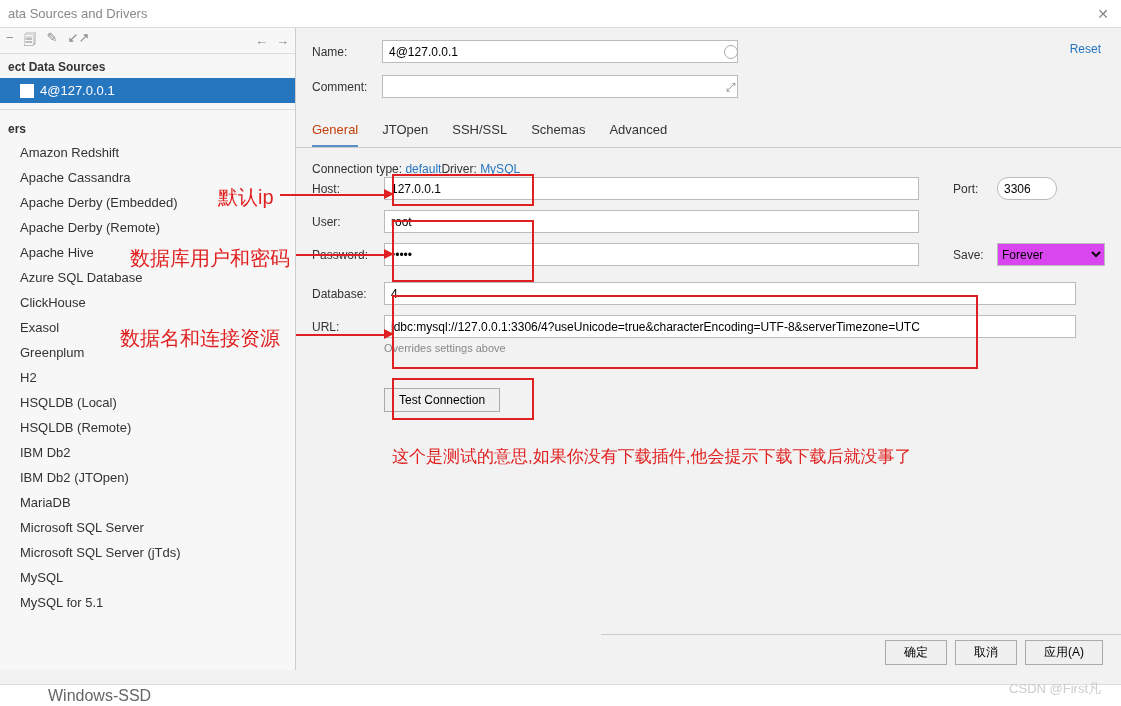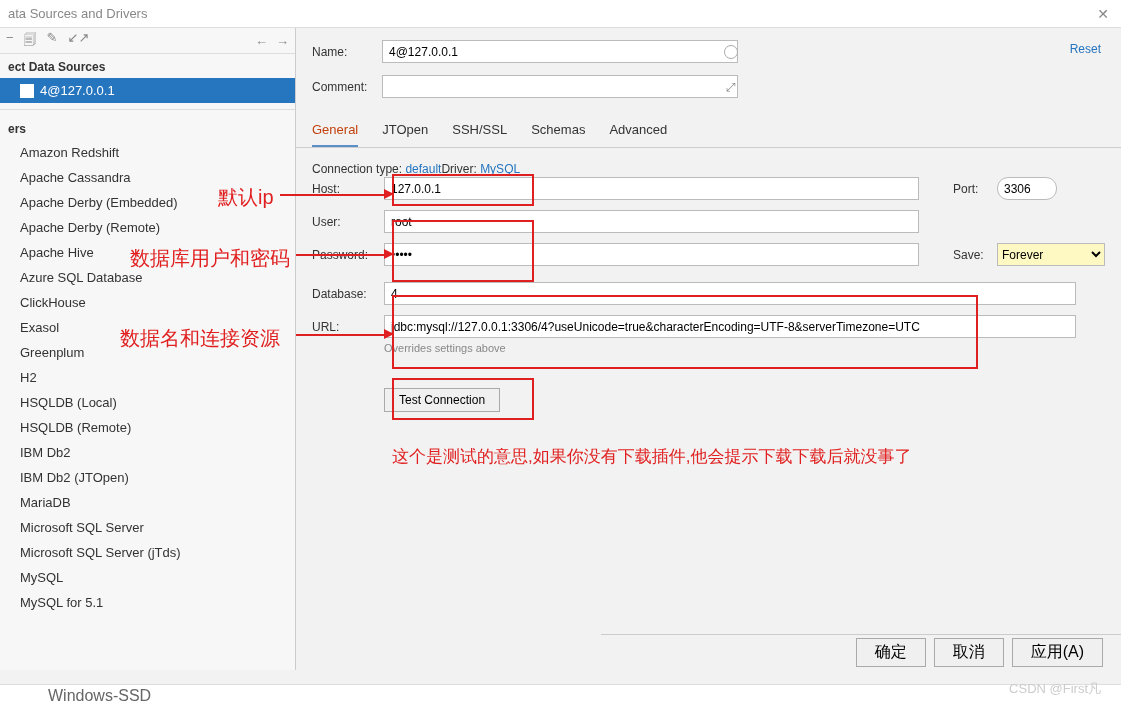--- a/index.html
+++ b/index.html
@@ -35,30 +35,30 @@
     .conn-type-row { display: flex; font-size: 12px; margin-bottom: 1px; }
     .conn-link { color: #2675bf; cursor: pointer; }
     .field-row { display: flex; align-items: center; gap: 8px; margin-bottom: 10px; }
     .field-label { width: 64px; font-size: 12px; }
     .field-input { height: 23px; border: 1px solid #bbb; background: #fff; padding: 0 6px; font-size: 12px; }
     .host-input { width: 535px; }
     .port-label { width: 36px; margin-left: 26px; }
     .port-input { width: 60px; border-radius: 11px; }
     .user-input { width: 535px; }
     .save-label { width: 36px; margin-left: 26px; }
-    .save-select { width: 108px; height: 23px; border: 1px solid #bbb; background: #fef9c3; font-size: 12px; }
+    .save-select { width: 108px; height: 23px; border: 1px solid #bbb; background: #d946ef; font-size: 12px; }
     .db-input { width: 692px; }
     .url-input { width: 692px; }
     .override-text { font-size: 11px; color: #888; margin-left: 72px; margin-top: -6px; margin-bottom: 28px; }
     .test-btn { padding: 4px 14px; border: 1px solid #aaa; background: #f0f0f0; cursor: pointer; font-size: 12px; margin-left: 72px; }
     .annotation { position: absolute; color: #e02020; font-size: 20px; font-family: Arial, sans-serif; }
     .arrow-line { position: absolute; height: 2px; background: #e02020; }
     .arrow-head { position: absolute; width: 0; height: 0; border-top: 5px solid transparent; border-bottom: 5px solid transparent; border-left: 10px solid #e02020; }
     .dialog-footer { position: absolute; bottom: 0; right: 0; left: 305px; height: 36px; border-top: 1px solid #ccc; background: #f2f2f2; display: flex; align-items: center; justify-content: flex-end; padding: 0 18px; gap: 8px; }
-    .footer-btn { padding: 3px 18px; border: 1px solid #aaa; background: #f0f0f0; cursor: pointer; font-size: 16px; }
+    .footer-btn { padding: 3px 18px; border: 1px solid #aaa; background: #f0f0f0; cursor: pointer; font-size: 12px; }
     .watermark { position: absolute; right: 20px; bottom: 8px; color: #ccc; font-size: 13px; z-index: 10; pointer-events: none; }
     .bottom-strip { position: absolute; bottom: 0; left: 0; right: 0; height: 22px; background: #fff; border-top: 1px solid #ddd; display: flex; align-items: center; padding-left: 48px; gap: 200px; font-size: 16px; color: #666; }
     .red-group-host { position: absolute; border: 2px solid #e02020; left: 392px; top: 174px; width: 142px; height: 32px; pointer-events: none; }
     .red-group-userpwd { position: absolute; border: 2px solid #e02020; left: 392px; top: 220px; width: 142px; height: 62px; pointer-events: none; }
     .red-group-dburl { position: absolute; border: 2px solid #e02020; left: 392px; top: 295px; width: 586px; height: 74px; pointer-events: none; }
     .red-group-test { position: absolute; border: 2px solid #e02020; left: 392px; top: 378px; width: 142px; height: 42px; pointer-events: none; }
   </style>
 </head>
 <body>
 

